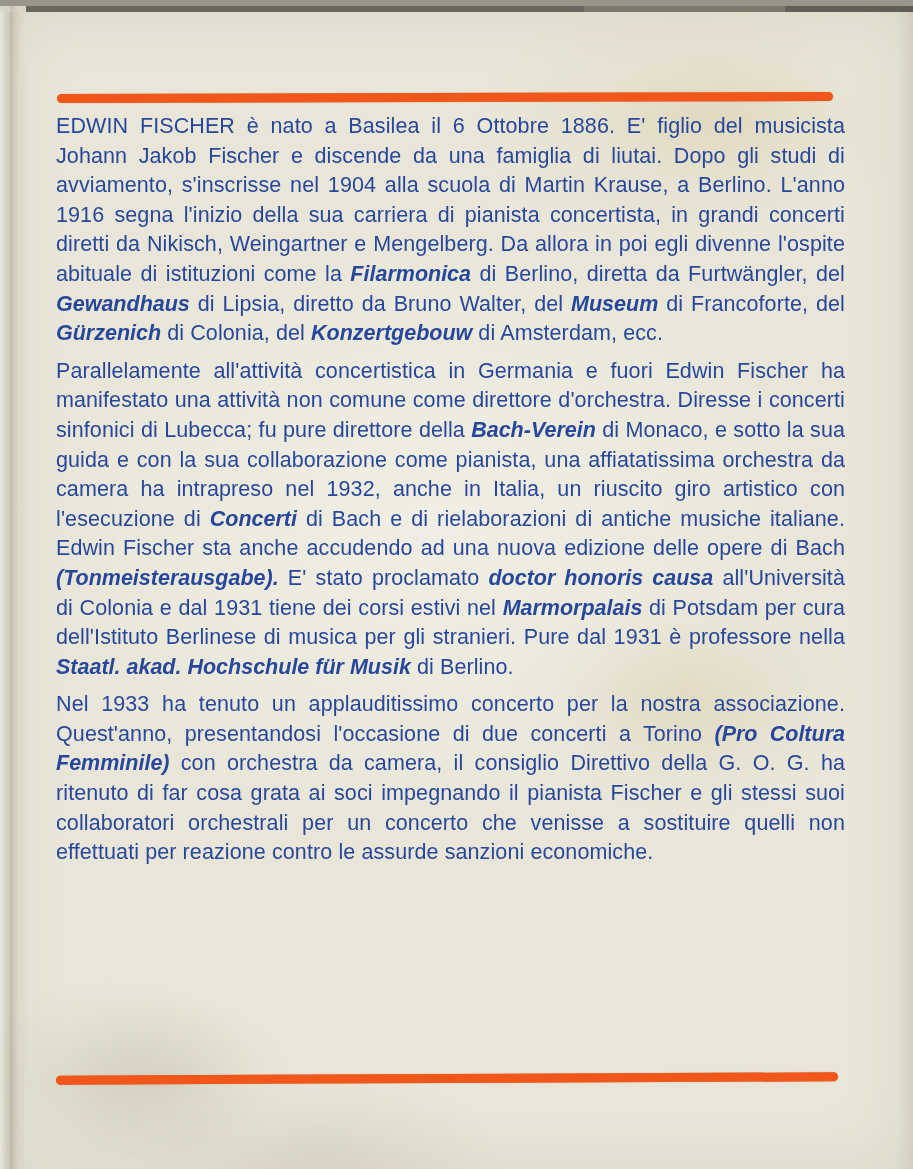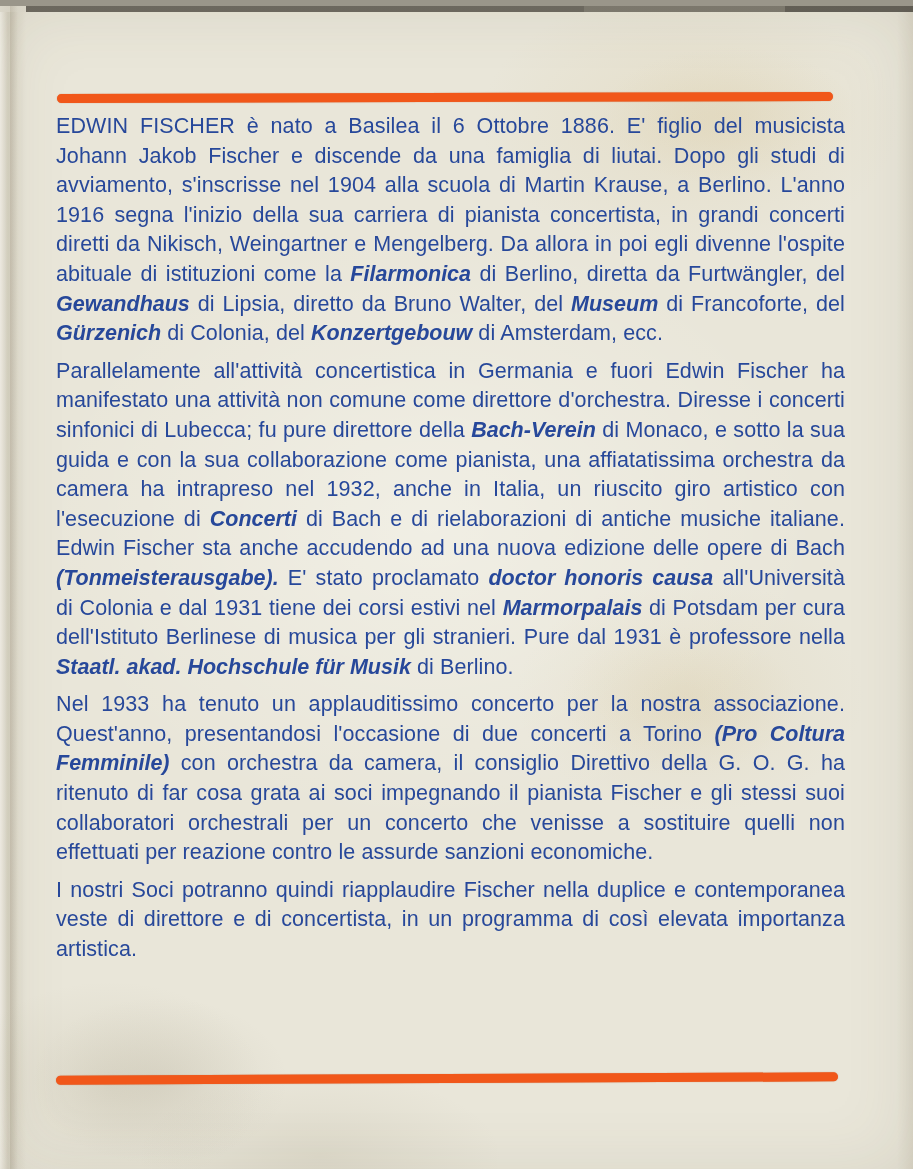--- a/index.html
+++ b/index.html
@@ -75,18 +75,17 @@
   <div class="stain stain-a"></div>
   <div class="stain stain-b"></div>
   <div class="stain stain-c"></div>
 
   <div class="rule rule-top"></div>
 
   <div class="text-block" id="doc-body">
       <p><span>EDWIN FISCHER è nato a Basilea il 6 Ottobre 1886. E' figlio del musicista Johann Jakob Fischer e discende da una famiglia di liutai. Dopo gli studi di avviamento, s'inscrisse nel 1904 alla scuola di Martin Krause, a Berlino. L'anno 1916 segna l'inizio della sua carriera di pianista concertista, in grandi concerti diretti da Nikisch, Weingartner e Mengelberg. Da allora in poi egli divenne l'ospite abituale di istituzioni come la </span><span class="em">Filarmonica</span><span> di Berlino, diretta da Furtwängler, del </span><span class="em">Gewandhaus</span><span> di Lipsia, diretto da Bruno Walter, del </span><span class="em">Museum</span><span> di Francoforte, del </span><span class="em">Gürzenich</span><span> di Colonia, del </span><span class="em">Konzertgebouw</span><span> di Amsterdam, ecc.</span></p>
       <p><span>Parallelamente all'attività concertistica in Germania e fuori Edwin Fischer ha manifestato una attività non comune come direttore d'orchestra. Diresse i concerti sinfonici di Lubecca; fu pure direttore della </span><span class="em">Bach-Verein</span><span> di Monaco, e sotto la sua guida e con la sua collaborazione come pianista, una affiatatissima orchestra da camera ha intrapreso nel 1932, anche in Italia, un riuscito giro artistico con l'esecuzione di </span><span class="em">Concerti</span><span> di Bach e di rielaborazioni di antiche musiche italiane. Edwin Fischer sta anche accudendo ad una nuova edizione delle opere di Bach </span><span class="em">(Tonmeisterausgabe).</span><span> E' stato proclamato </span><span class="em">doctor honoris causa</span><span> all'Università di Colonia e dal 1931 tiene dei corsi estivi nel </span><span class="em">Marmorpalais</span><span> di Potsdam per cura dell'Istituto Berlinese di musica per gli stranieri. Pure dal 1931 è professore nella </span><span class="em">Staatl. akad. Hochschule für Musik</span><span> di Berlino.</span></p>
       <p><span>Nel 1933 ha tenuto un applauditissimo concerto per la nostra associazione. Quest'anno, presentandosi l'occasione di due concerti a Torino </span><span class="em">(Pro Coltura Femminile)</span><span> con orchestra da camera, il consiglio Direttivo della G. O. G. ha ritenuto di far cosa grata ai soci impegnando il pianista Fischer e gli stessi suoi collaboratori orchestrali per un concerto che venisse a sostituire quelli non effettuati per reazione contro le assurde sanzioni economiche.</span></p>
-      <p><span>I nostri Soci potranno quindi riapplaudire Fischer nella duplice e contemporanea veste di direttore e di concertista, in un programma di così elevata importanza artistica.</span></p>
     </div>
 
   <div class="rule rule-bottom"></div>
   <div class="edge-bottom"></div>
 </div>
 
 </body></html>

